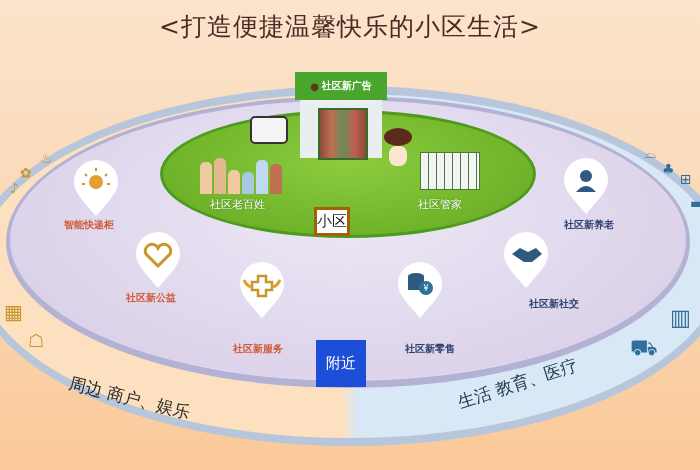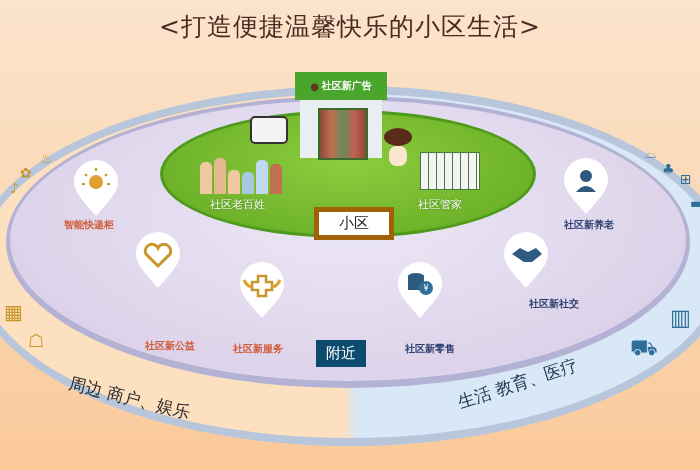--- a/index.html
+++ b/index.html
@@ -19,23 +19,23 @@
   .green { left:160px; top:110px; width:376px; height:128px; border-radius:50%;
     background:radial-gradient(ellipse at 50% 40%,#8ccd3e 0%,#6fb32a 70%,#5ea021 100%);
     border:3px solid #4e9a1c; box-sizing:border-box; }
   .shop { left:295px; top:72px; width:92px; height:92px; }
   .shop-sign { position:absolute; left:0; top:0; width:92px; height:28px; background:#4aa52c;
     color:#fff; font-size:10px; font-weight:bold; display:flex; align-items:center; justify-content:center; gap:3px; }
   .shop-body { position:absolute; left:5px; top:28px; width:82px; height:58px; background:#e9eef0; }
   .shop-door { position:absolute; left:18px; top:8px; width:46px; height:48px;
     background:linear-gradient(90deg,#8a4b3a,#c07050,#6a8a5a,#c06050,#8a4b3a); border:2px solid #3b6b2a; }
   .lbl-white { color:#fff; font-size:11px; font-weight:normal; text-shadow:0 0 2px #3d7a1a; }
-  .bubble { background:#fff; border:5px solid #a16207; font-size:15px; color:#222;
-    padding:2px 20px; }
-  .purple { background:#0c4a6e; color:#fff; font-size:15px; padding:4px 10px; }
+  .bubble { background:#fff; border:3px solid #a16207; font-size:15px; color:#222;
+    padding:2px 0; }
+  .purple { background:#1d4ed8; color:#fff; font-size:15px; padding:14px 10px; }
   .pin { width:48px; height:58px; }
   .pin-label { font-size:10px; font-weight:bold; white-space:nowrap; }
   .orange { color:#d05a36; }
   .navy { color:#2c3f70; }
   .ring-text { font-size:17px; color:#2a2a2a; }
   .icon-sm { font-size:14px; }
 </style>
 </head>
 <body>
 
@@ -110,21 +110,21 @@
   </svg>
 </div>
 <div class="abs pin-label orange" style="left:64px;top:218px;">智能快递柜</div>
 
 <div class="abs" style="left:134px;top:232px;">
   <svg class="pin" viewBox="0 0 48 58">
     <path d="M24 56 C10 40 2 32 2 22 A22 22 0 0 1 46 22 C46 32 38 40 24 56Z" fill="#fff"></path>
     <path d="M24 34 L12 22 A6 6 0 0 1 24 16 A6 6 0 0 1 36 22Z" fill="none" stroke="#c8962a" stroke-width="3"></path>
   </svg>
 </div>
-<div class="abs pin-label orange" style="left:145px;top:291px;margin-top:48px;">社区新公益</div>
+<div class="abs pin-label orange" style="left:126px;top:291px;">社区新公益</div>
 
 <div class="abs" style="left:238px;top:262px;">
   <svg class="pin" viewBox="0 0 48 58">
     <path d="M24 56 C10 40 2 32 2 22 A22 22 0 0 1 46 22 C46 32 38 40 24 56Z" fill="#fff"></path>
     <path d="M20 14h8v6h6v8h-6v6h-8v-6h-6v-8h6z" fill="none" stroke="#c8962a" stroke-width="2.5"></path>
     <path d="M6 18 Q10 26 14 24 M42 18 Q38 26 34 24" stroke="#e0a030" stroke-width="3" fill="none"></path>
   </svg>
 </div>
 <div class="abs pin-label orange" style="left:233px;top:342px;text-align:right;">社区新服务</div>
 

